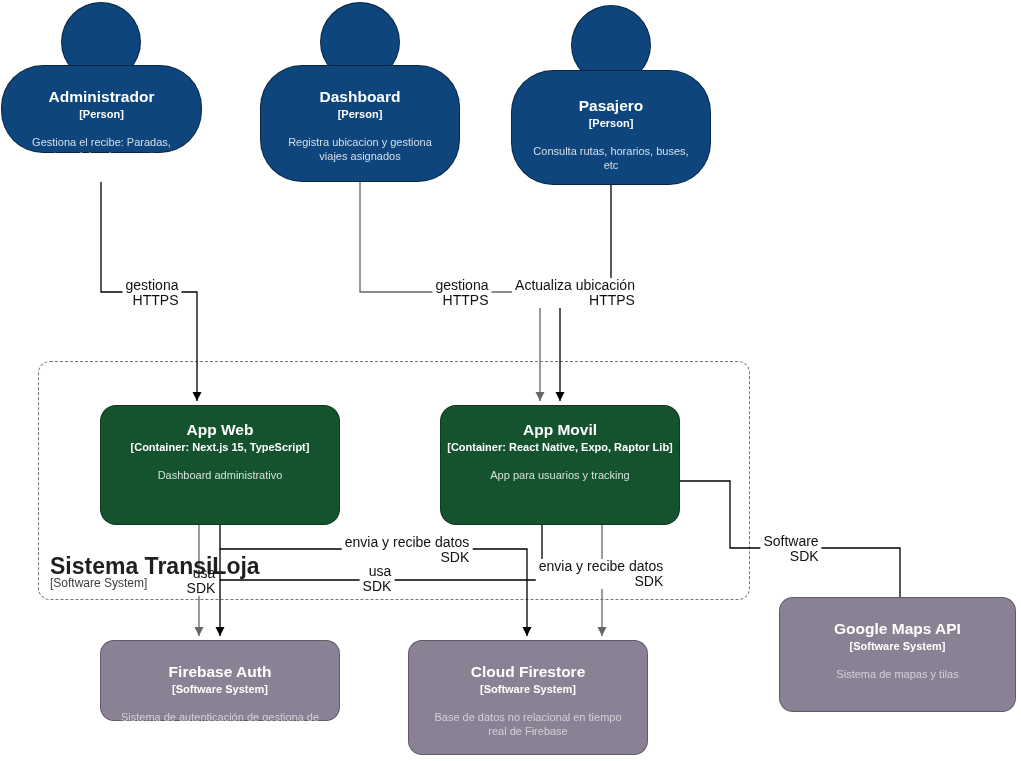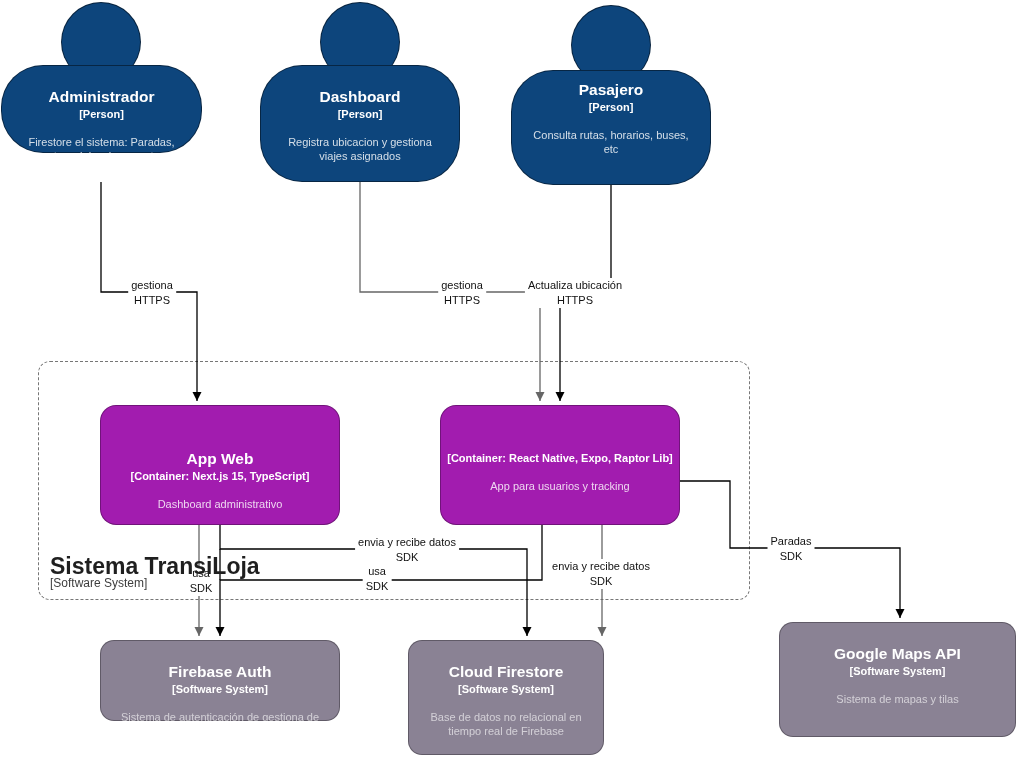--- a/index.html
+++ b/index.html
@@ -10,44 +10,44 @@
   .node{position:absolute;box-sizing:border-box;color:#ffffff;text-align:center;}
   .person-body{
     background:#0d457c;border:1px solid rgba(0,0,0,0.45);border-radius:42px;
     padding-top:22px;
   }
   .person-head{
     position:absolute;width:80px;height:80px;border-radius:50%;
     background:#0d457c;border:1px solid rgba(0,0,0,0.5);box-sizing:border-box;
   }
   .container-box{
-    background:#a21caf;border:1px solid rgba(0,0,0,0.3);border-radius:16px;
-    padding-top:44px;
+    background:#14532d;border:1px solid rgba(0,0,0,0.3);border-radius:16px;
+    padding-top:15px;
   }
   .external-box{
     background:#8a8294;border:1px solid rgba(0,0,0,0.3);border-radius:14px;
     padding-top:22px;
   }
   .node .title{font-size:15.5px;font-weight:bold;line-height:18px;}
   .node .subtitle{font-size:11px;font-weight:bold;line-height:14px;margin-top:1px;}
   .node .desc{font-size:11px;line-height:14px;margin-top:14px;padding:0 16px;}
   .person-body .desc{color:rgba(255,255,255,0.82);}
   .container-box .desc{color:rgba(255,255,255,0.82);}
   .external-box .desc{color:rgba(255,255,255,0.62);}
   #boundary{
     position:absolute;left:38px;top:361px;width:712px;height:239px;
     border:1.6px dashed #767676;border-radius:12px;box-sizing:border-box;
   }
   #boundary-label{position:absolute;left:50px;top:556px;}
   #boundary-label .b-title{font-size:23px;font-weight:bold;color:#1f1f1f;line-height:20px;}
   #boundary-label .b-subtitle{font-size:12px;color:#3d3d3d;line-height:15px;}
   #connectors{position:absolute;left:0;top:0;width:1021px;height:761px;}
   .edge-label{
-    position:absolute;transform:translateX(-50%);text-align:center;
-    font-size:11px;line-height:15px;color:#111111;white-space:nowrap;
+    position:absolute;transform:translateX(-50%);text-align:right;
+    font-size:14px;line-height:15px;color:#111111;white-space:nowrap;
   }
   .edge-label span{display:block;background:#ffffff;padding:0 3px;}
 </style>
 </head>
 <body>
 
 <div id="canvas">
 
   <div id="boundary"></div>
 
@@ -93,73 +93,74 @@
   </div>
   <div class="edge-label" style="left:377px;top:564px">
     <span>usa</span>
     <span>SDK</span>
   </div>
   <div class="edge-label" style="left:601px;top:559px">
     <span>envia y recibe datos</span>
     <span>SDK</span>
   </div>
   <div class="edge-label" style="left:791px;top:534px">
-    <span>Paradas</span>
+    <span>Software</span>
     <span>SDK</span>
   </div>
 
   <div id="boundary-label">
     <div class="b-title">Sistema TransiLoja</div>
     <div class="b-subtitle">[Software System]</div>
   </div>
 
   <div class="person-head" style="left:61px;top:2px"></div>
   <div class="person-head" style="left:320px;top:2px"></div>
   <div class="person-head" style="left:571px;top:5px"></div>
 
   <div class="node person-body" style="left:1px;top:65px;width:201px;height:88px">
     <div class="title">Administrador</div>
     <div class="subtitle">[Person]</div>
-    <div class="desc">Firestore el sistema: Paradas, rutas, viajes, buses, etc</div>
+    <div class="desc">Gestiona el recibe: Paradas, rutas, viajes, buses, etc</div>
   </div>
 
   <div class="node person-body" style="left:260px;top:65px;width:200px;height:117px">
     <div class="title">Dashboard</div>
     <div class="subtitle">[Person]</div>
     <div class="desc">Registra ubicacion y gestiona viajes asignados</div>
   </div>
 
-  <div class="node person-body" style="left:511px;top:70px;width:200px;height:115px;padding-top:10px">
+  <div class="node person-body" style="left:511px;top:70px;width:200px;height:115px;padding-top:26px">
     <div class="title">Pasajero</div>
     <div class="subtitle">[Person]</div>
     <div class="desc">Consulta rutas, horarios, buses, etc</div>
   </div>
 
   <div class="node container-box" style="left:100px;top:405px;width:240px;height:120px">
     <div class="title">App Web</div>
     <div class="subtitle">[Container: Next.js 15, TypeScript]</div>
     <div class="desc">Dashboard administrativo</div>
   </div>
 
   <div class="node container-box" style="left:440px;top:405px;width:240px;height:120px">
+    <div class="title">App Movil</div>
     <div class="subtitle">[Container: React Native, Expo, Raptor Lib]</div>
     <div class="desc">App para usuarios y tracking</div>
   </div>
 
   <div class="node external-box" style="left:100px;top:640px;width:240px;height:81px">
     <div class="title">Firebase Auth</div>
     <div class="subtitle">[Software System]</div>
     <div class="desc">Sistema de autenticación de gestiona de Firebase</div>
   </div>
 
-  <div class="node external-box" style="left:408px;top:640px;width:196px;height:115px">
+  <div class="node external-box" style="left:408px;top:640px;width:240px;height:115px">
     <div class="title">Cloud Firestore</div>
     <div class="subtitle">[Software System]</div>
     <div class="desc">Base de datos no relacional en tiempo real de Firebase</div>
   </div>
 
-  <div class="node external-box" style="left:779px;top:622px;width:237px;height:115px">
+  <div class="node external-box" style="left:779px;top:597px;width:237px;height:115px">
     <div class="title">Google Maps API</div>
     <div class="subtitle">[Software System]</div>
     <div class="desc">Sistema de mapas y tilas</div>
   </div>
 
 </div>
 
 </body></html>

